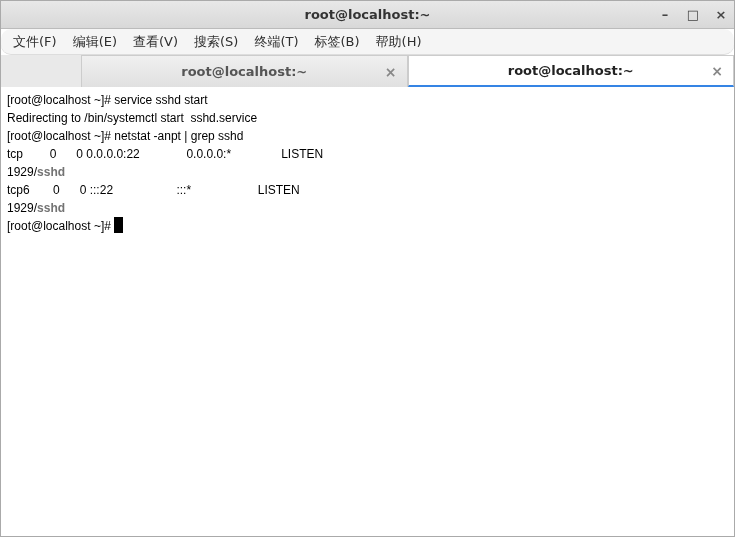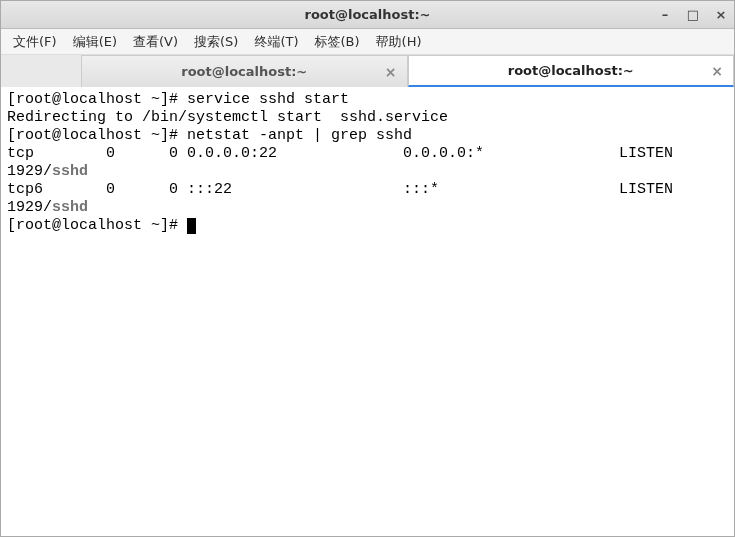--- a/index.html
+++ b/index.html
@@ -59,20 +59,21 @@
     .menubar {
       height: 26px;
       background: #f5f5f5;
       display: flex;
       align-items: center;
       padding: 0 6px;
       gap: 4px;
       border-bottom: 1px solid #ddd;
       font-size: 13px;
       color: #2e2e2e;
+      border-radius: 10px;
     }
     .menu-item {
       padding: 2px 6px;
       cursor: pointer;
     }
     .tabbar {
       height: 32px;
       background: #e9e9e9;
       display: flex;
       align-items: flex-end;
@@ -108,22 +109,22 @@
       position: absolute;
       right: 10px;
       color: #888;
       font-size: 14px;
       cursor: pointer;
     }
     .terminal {
       flex: 1;
       background: #ffffff;
       padding: 4px 6px;
-      font-family: Liberation Mono, monospace;
-      font-size: 15px;
+      font-family: Liberation Sans, sans-serif;
+      font-size: 12px;
       line-height: 18px;
       color: #000;
       white-space: pre;
       overflow: hidden;
     }
     .term-line {
       display: block;
     }
     .highlight {
       color: #737373;

